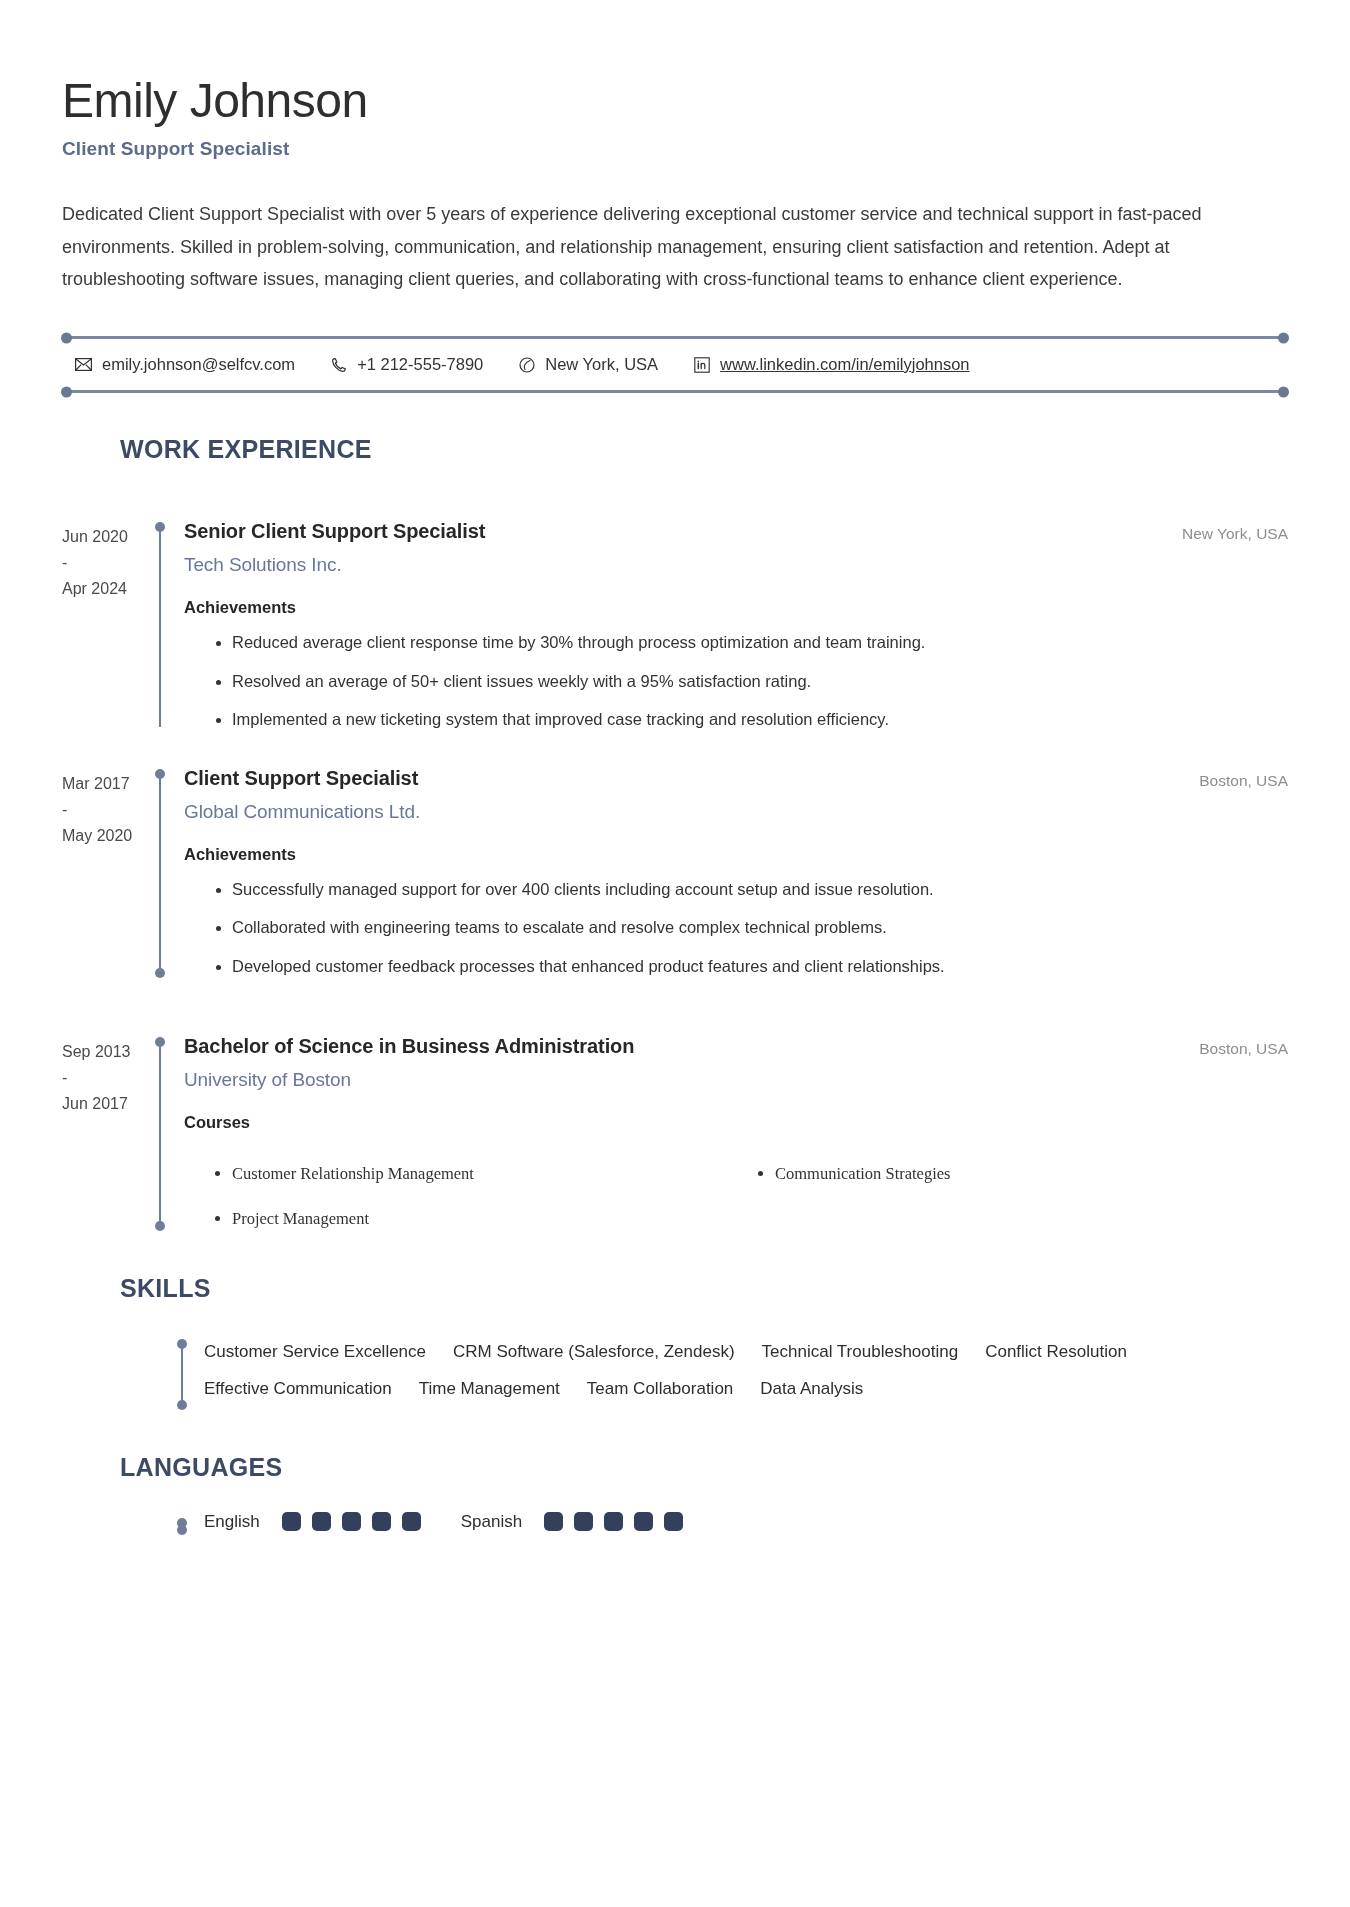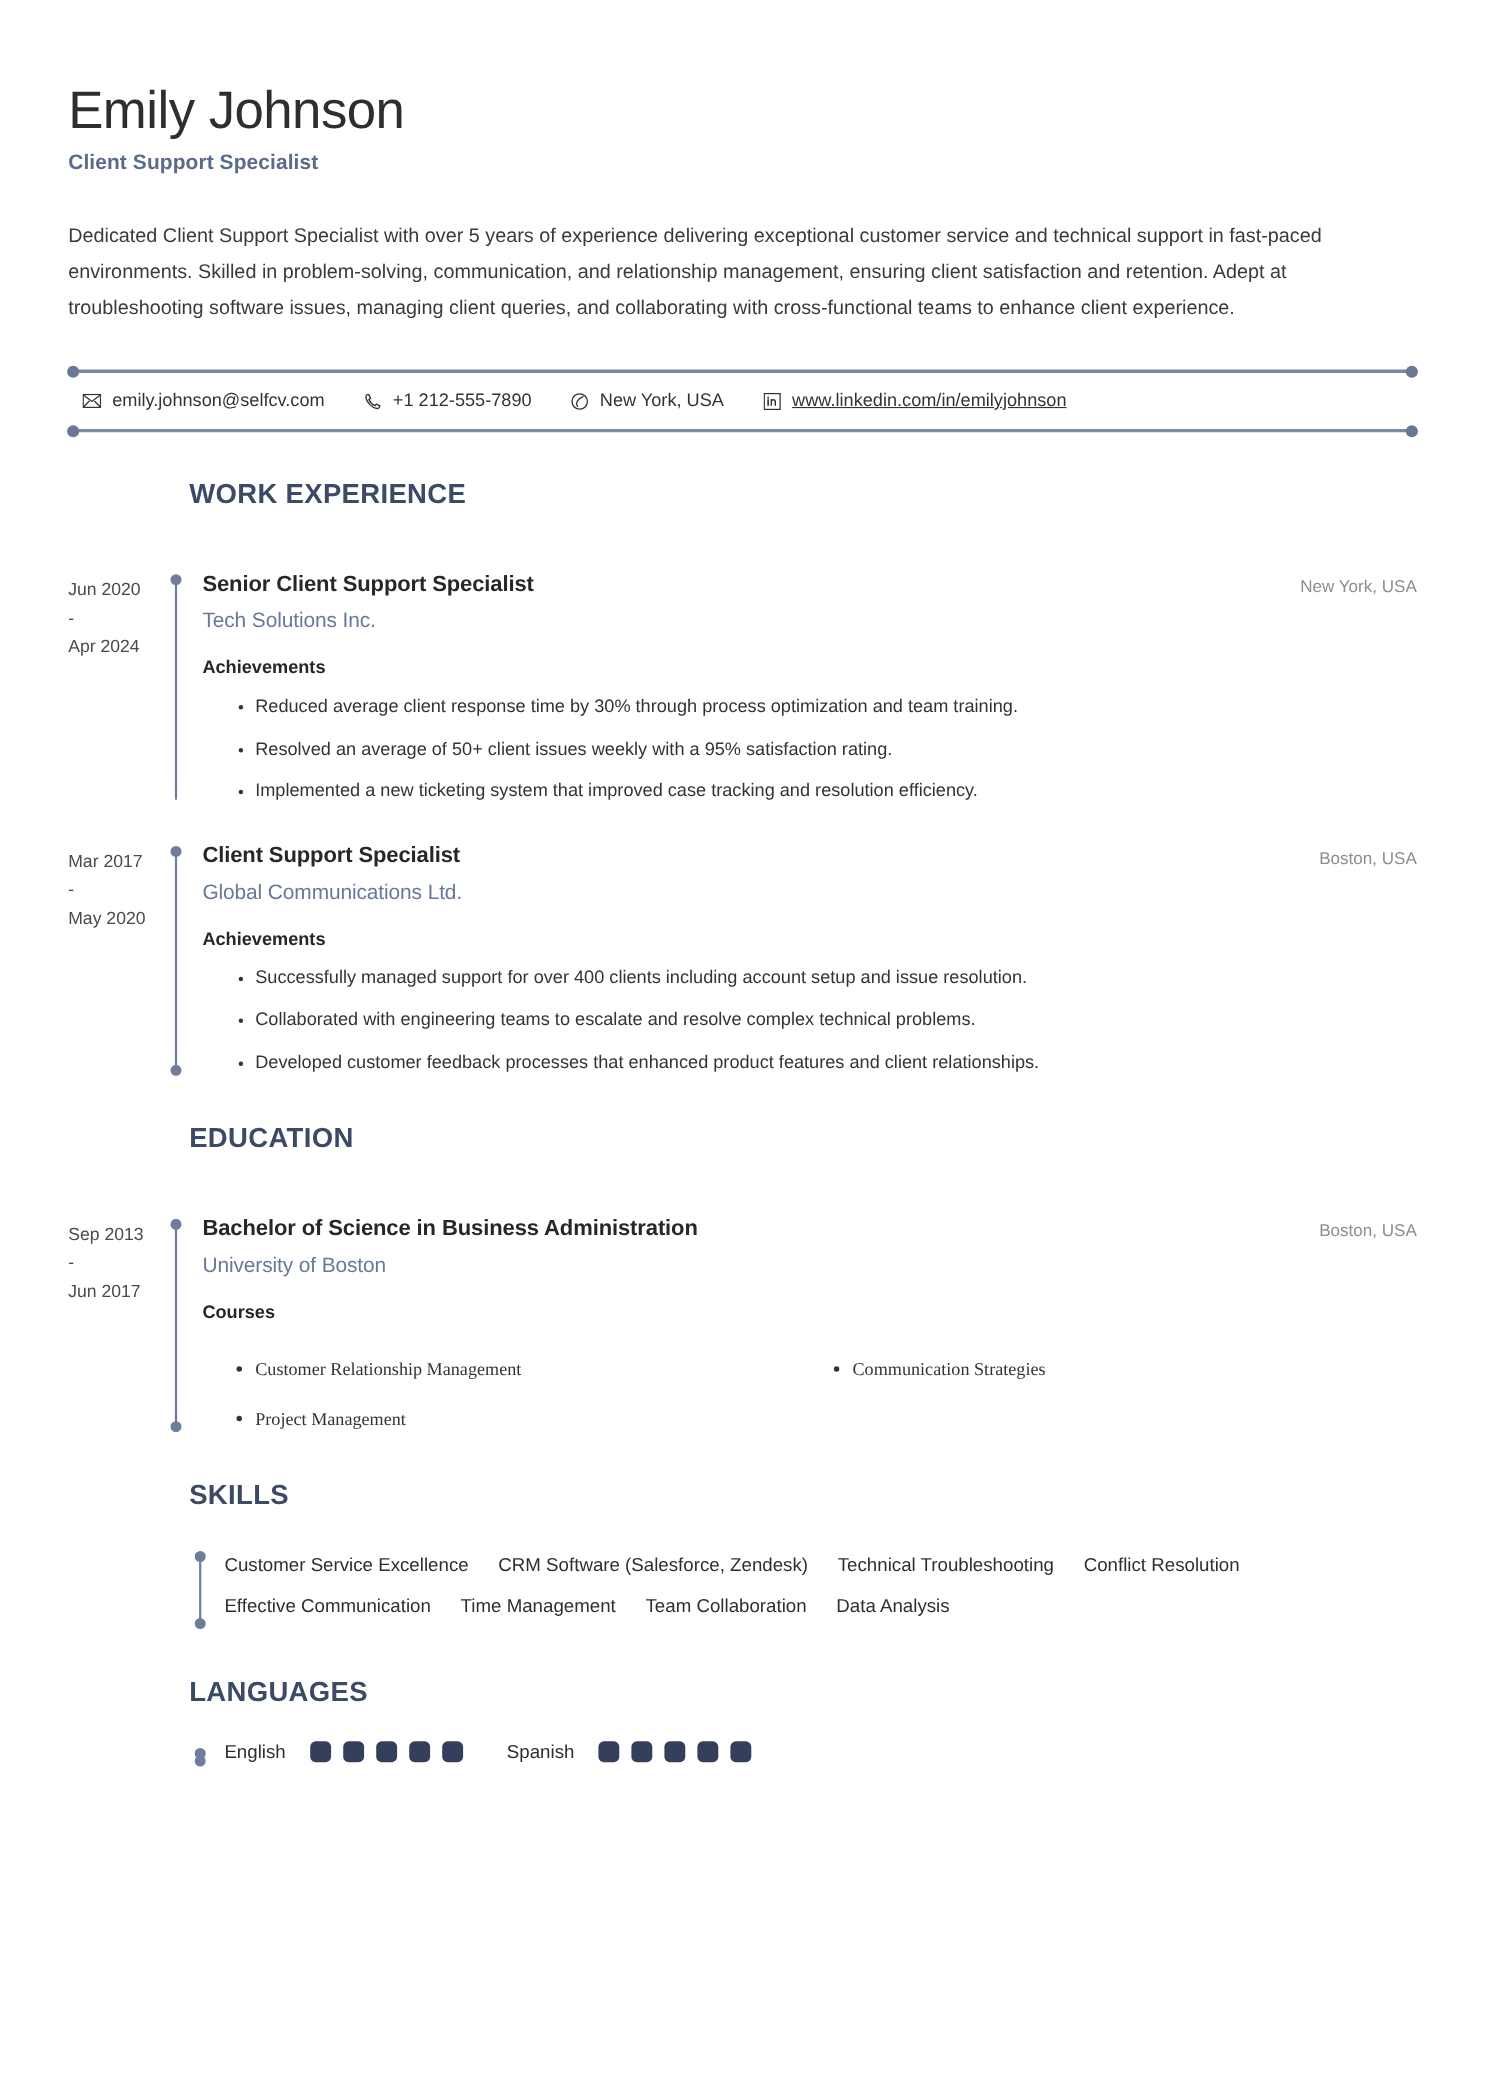--- a/index.html
+++ b/index.html
@@ -102,21 +102,21 @@
   .contact-link { text-decoration: underline; color: #333; }
 
   
   .section { margin-top: 42px; }
 
   .section-title {
     font-size: 25px;
     font-weight: 700;
     letter-spacing: 0.3px;
     color: #3c4a66;
-    margin-left: 110px;
+    margin-left: 58px;
     margin-bottom: 26px;
   }
 
   
   .entry {
     display: grid;
     grid-template-columns: 88px 22px 1fr;
     column-gap: 0;
     margin-top: 48px;
   }
@@ -392,21 +392,20 @@
         <ul class="bullets">
           <li>Successfully managed support for over 400 clients including account setup and issue resolution.</li>
           <li>Collaborated with engineering teams to escalate and resolve complex technical problems.</li>
           <li>Developed customer feedback processes that enhanced product features and client relationships.</li>
         </ul>
       </div>
     </div>
   </div>
 
   <div class="section">
-    <div class="section-title">EDUCATION</div>
 
     <div class="entry">
       <div class="entry-dates">
         <span>Sep 2013</span>
         <span class="dash">-</span>
         <span>Jun 2017</span>
       </div>
       <div class="timeline">
         <span class="dot"></span>
         <span class="line"></span>

